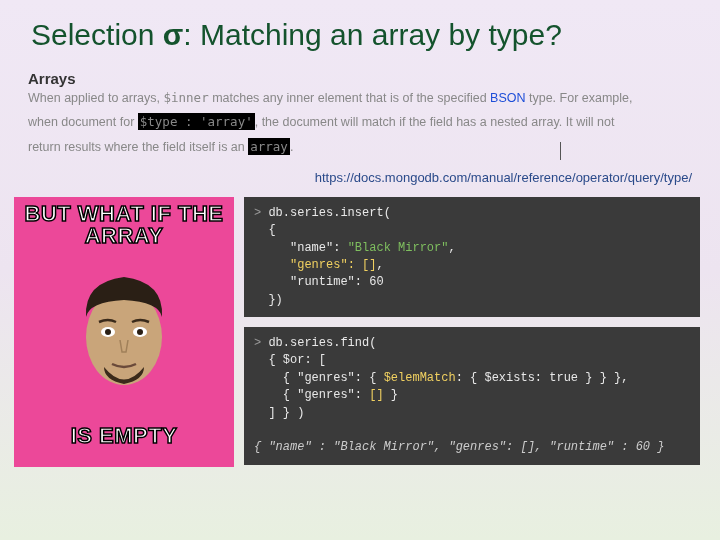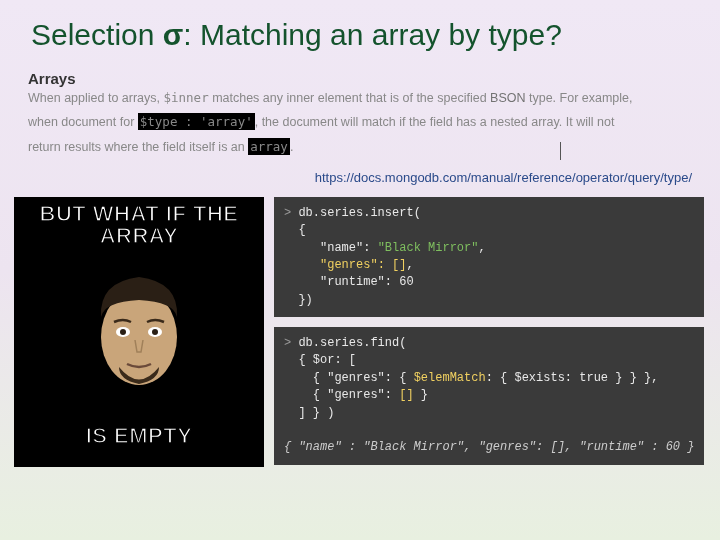--- a/index.html
+++ b/index.html
@@ -26,21 +26,21 @@
     font-weight: 600;
     color: #333;
   }
   .para {
     font-size: 12.5px;
     color: #888;
     line-height: 1.7;
     margin-bottom: 2px;
   }
   .para .code { font-family: "Consolas", monospace; color: #888; }
-  .para .bson { color: #737373; }
+  .para .bson { color: #1d4ed8; }
   .para .hl-code { font-family: "Consolas", monospace; background: #000000; padding: 1px 2px; }
   .cursor-line {
     position: absolute;
     left: 560px;
     top: 142px;
     width: 1px;
     height: 18px;
     background: #555;
   }
   .doclink {
@@ -49,23 +49,23 @@
     font-size: 13px;
     color: #2a4a8a;
     font-weight: 500;
   }
   .content-row {
     display: flex;
     gap: 10px;
     padding: 4px 20px 0 14px;
   }
   .meme {
-    width: 250px;
+    width: 220px;
     height: 270px;
-    background: #000000;
+    background: #ec4899;
     position: relative;
     flex-shrink: 0;
   }
   .meme-face {
     position: absolute;
     left: 50%;
     top: 50%;
     transform: translate(-50%, -50%);
     width: 120px;
     height: 140px;

